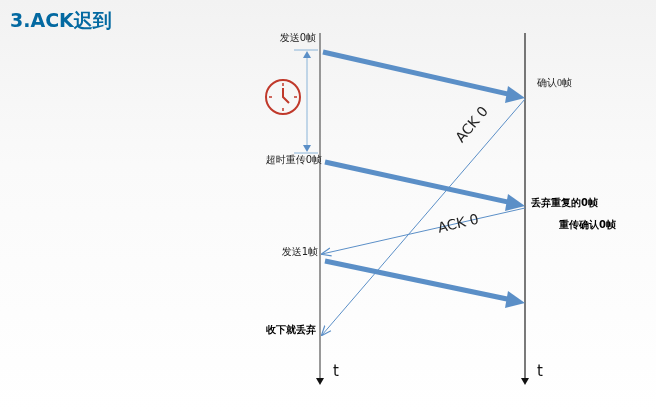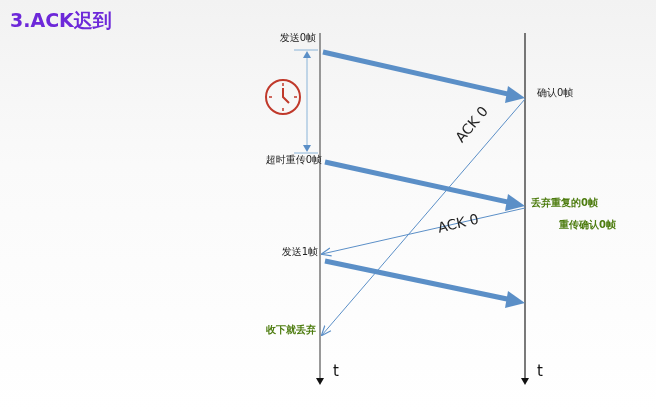--- a/index.html
+++ b/index.html
@@ -1,20 +1,20 @@
 <!DOCTYPE html>
 <html><head>
 <meta charset="utf-8">
 <style>
   html,body{margin:0;padding:0;}
   body{width:656px;height:412px;overflow:hidden;background:linear-gradient(180deg,#f2f2f2 0%,#fafafa 40%,#ffffff 100%);font-family:"DejaVu Sans","Liberation Sans",sans-serif;position:relative;}
-  .title{position:absolute;left:10px;top:8px;font-size:19px;font-weight:bold;color:#6d28d9;}
+  .title{position:absolute;left:10px;top:8px;font-size:19px;font-weight:bold;color:#0369a1;}
   svg{position:absolute;left:0;top:0;}
   .lbl{position:absolute;font-size:10px;color:#222;white-space:nowrap;}
-  .bold{font-weight:bold;color:#4d7c0f;}
+  .bold{font-weight:bold;color:#000000;}
   .t{position:absolute;font-size:15px;color:#111;}
 </style>
 </head>
 <body>
 
 <div class="title">3.ACK迟到</div>
 
 <svg width="656" height="412">
   <defs>
     <marker id="bigArrow" markerWidth="6" markerHeight="6" refX="5" refY="3" orient="auto" markerUnits="strokeWidth">
@@ -59,19 +59,19 @@
   <line x1="525" y1="99" x2="322" y2="335" stroke="#5b8fc7" stroke-width="1" marker-end="url(#thinArrow)"></line>
   <line x1="525" y1="208" x2="322" y2="254" stroke="#5b8fc7" stroke-width="1" marker-end="url(#thinArrow)"></line>
 </svg>
 
 <div class="lbl" style="right:340px;top:31px;">发送0帧</div>
 <div class="lbl" style="right:334px;top:153px;">超时重传0帧</div>
 <div class="lbl" style="right:338px;top:245px;">发送1帧</div>
 <div class="lbl bold" style="right:340px;top:323px;font-family:Liberation Mono, monospace;">收下就丢弃</div>
 <div class="t" style="left:333px;top:362px;">t</div>
 
-<div class="lbl" style="left:537px;top:86px;">确认0帧</div>
+<div class="lbl" style="left:537px;top:76px;font-family:Liberation Serif, serif;">确认0帧</div>
 <div class="lbl bold" style="left:531px;top:196px;">丢弃重复的0帧</div>
 <div class="lbl bold" style="left:559px;top:218px;">重传确认0帧</div>
 <div class="t" style="left:537px;top:362px;">t</div>
 
 <div class="lbl" style="left:452px;top:135px;font-size:14px;transform:rotate(-50deg);transform-origin:left top;">ACK 0</div>
 <div class="lbl" style="left:436px;top:220px;font-size:14px;transform:rotate(-13deg);transform-origin:left top;">ACK 0</div>
 
 </body></html>

